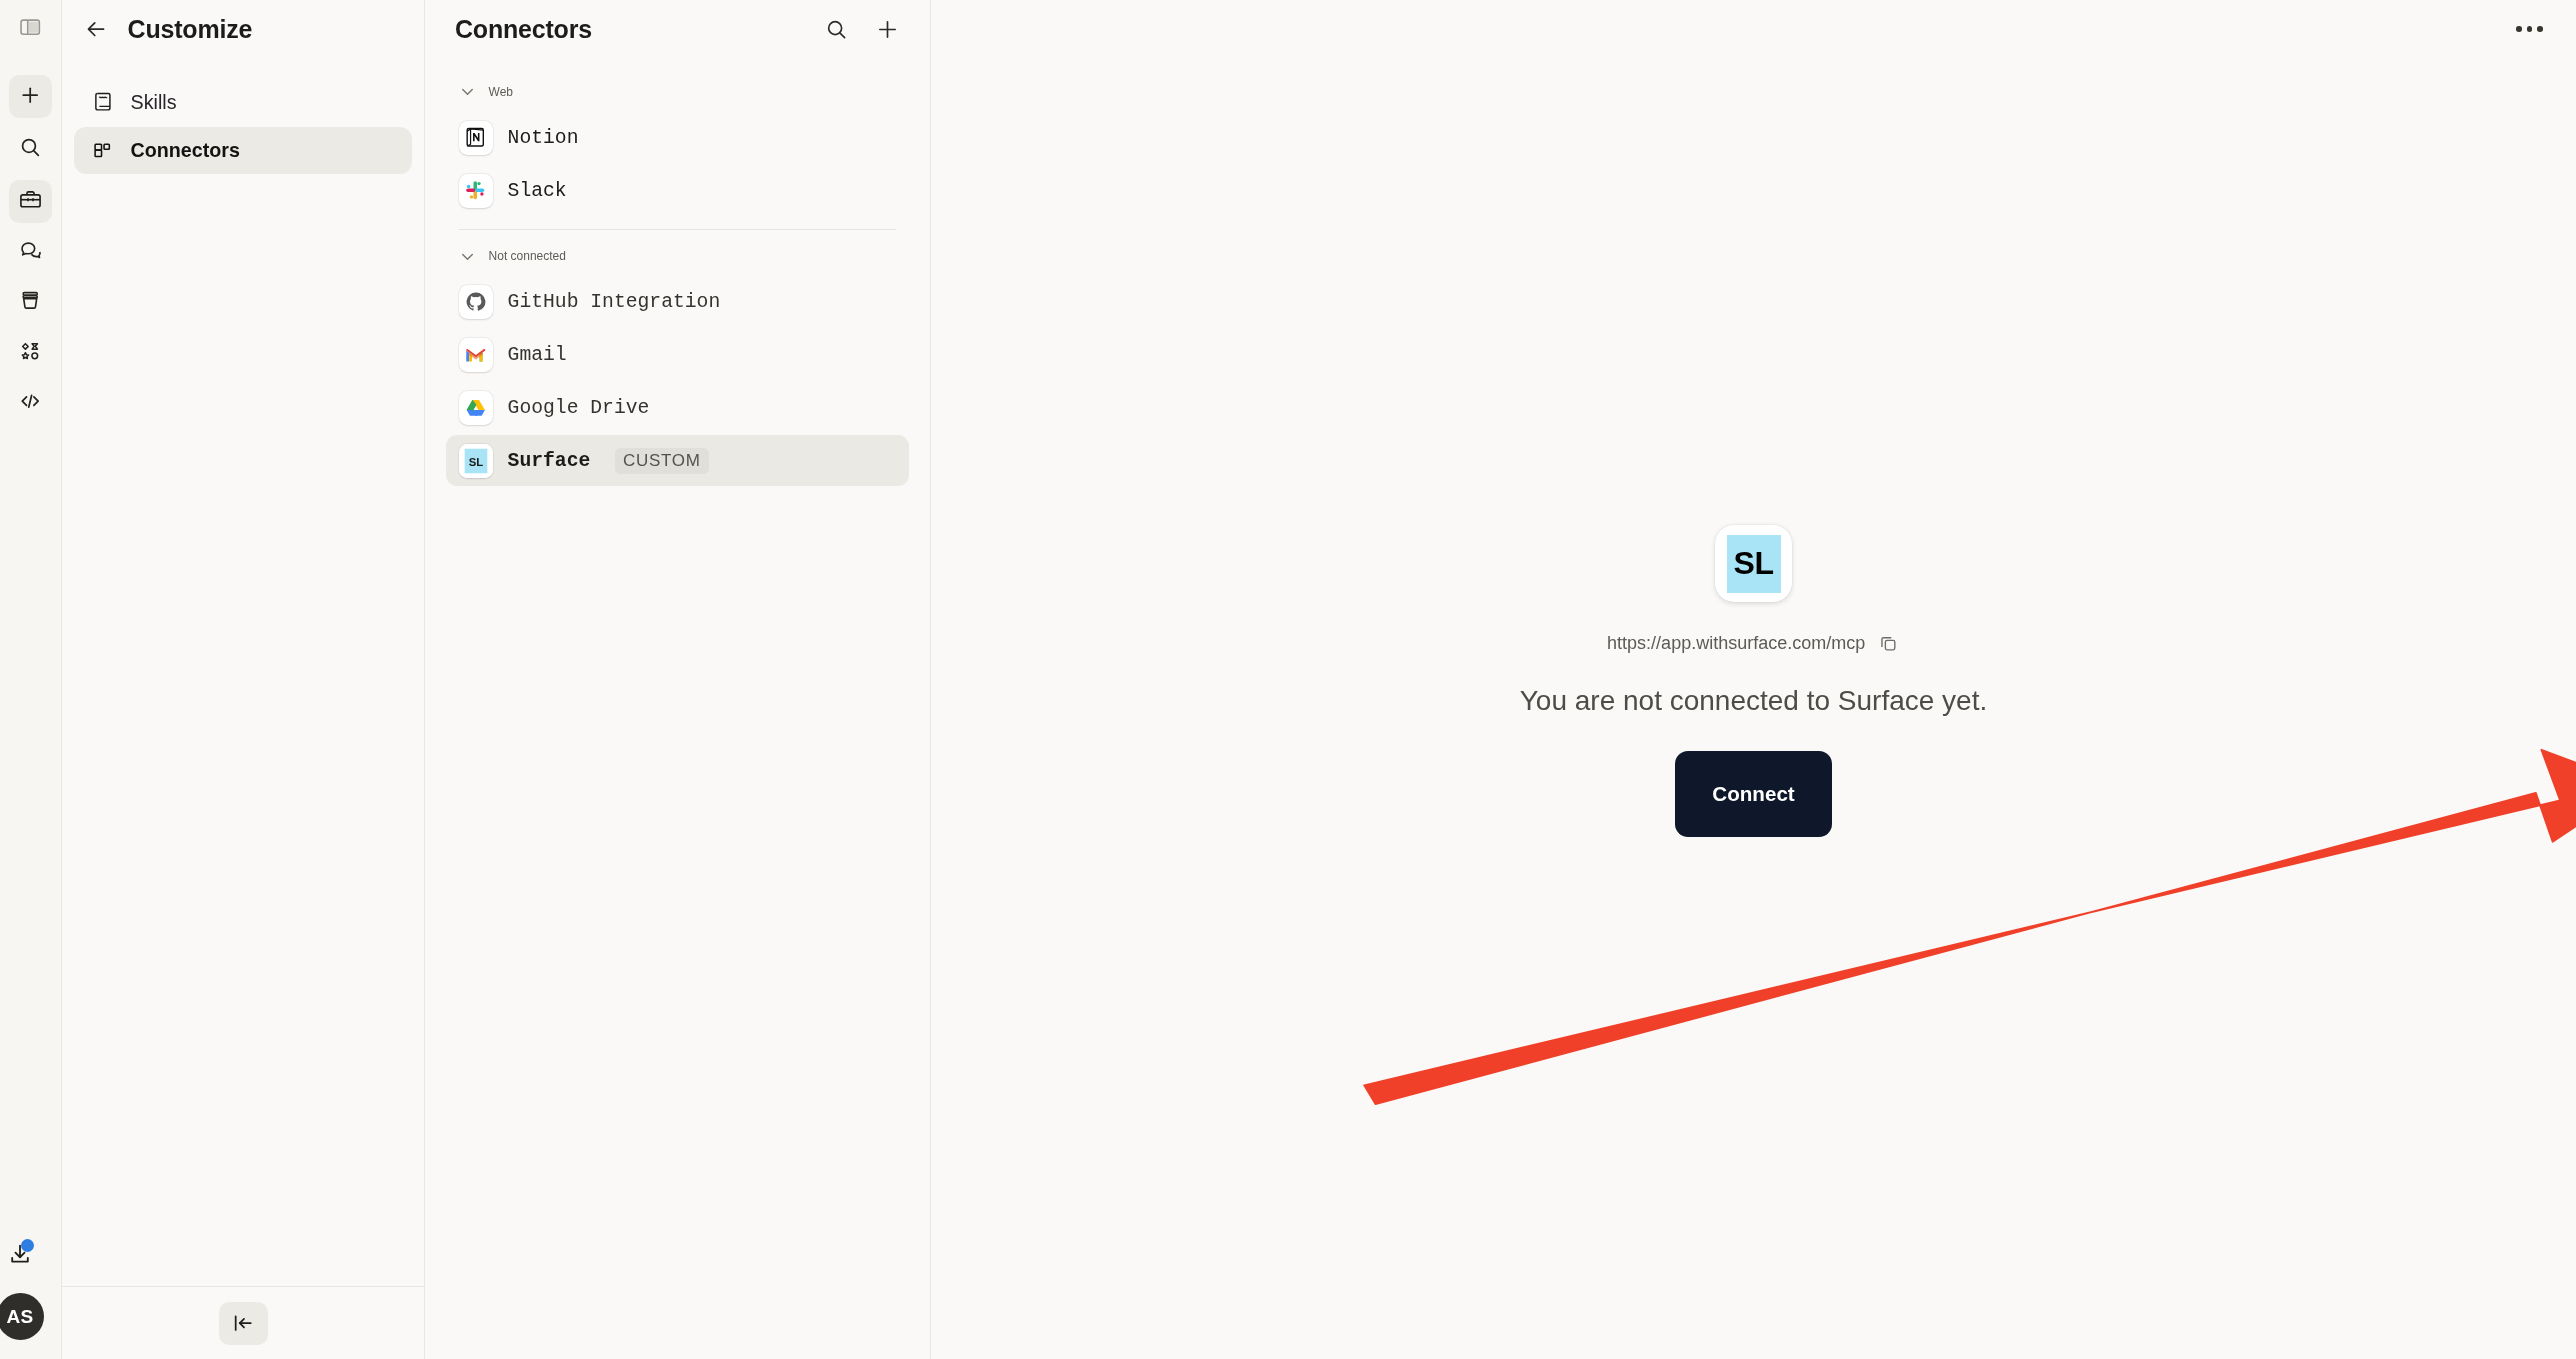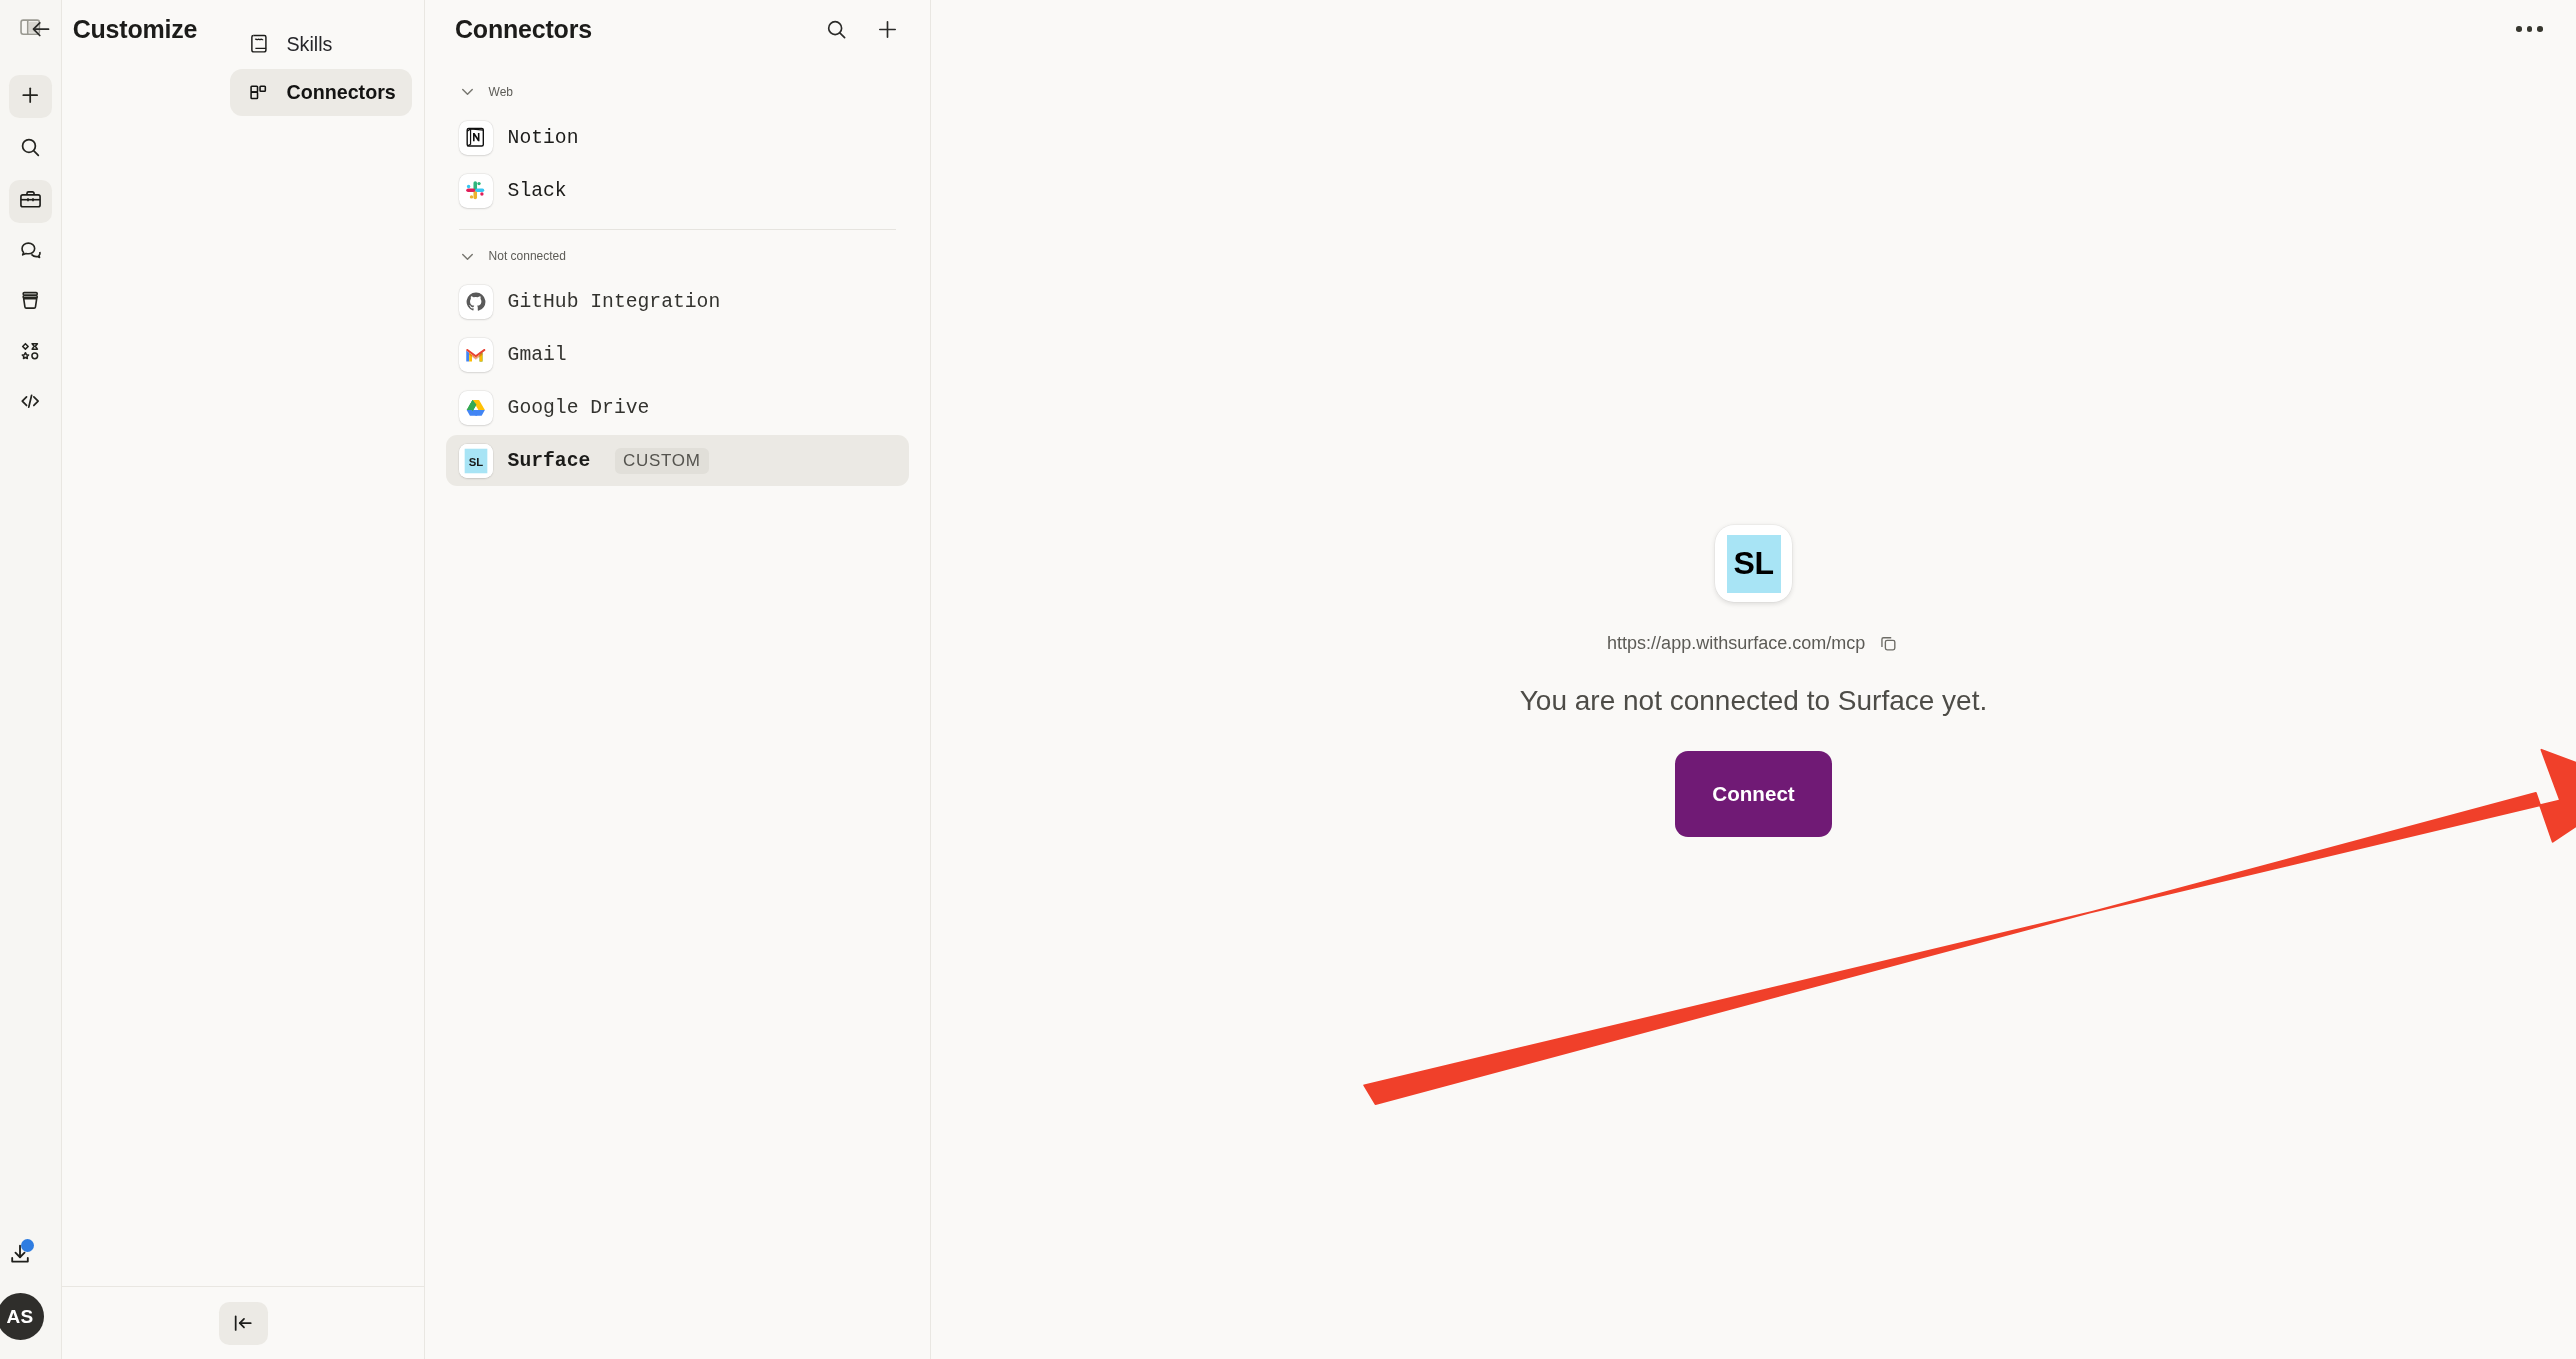--- a/index.html
+++ b/index.html
@@ -50,23 +50,22 @@
     display:flex; align-items:center; justify-content:center;
     font-size: 19px; font-weight: 600; letter-spacing: 0.3px;
     cursor: pointer;
   }
 
   
   .cust {
     width: 363px; flex: 0 0 363px; height: 1359px;
     background: #faf9f7;
     border-right: 0.9px solid #e9e7e2;
-    display: flex; flex-direction: row;
+    display: flex; flex-direction: column;
     position: relative;
-    justify-content: flex-end;
   }
   .cust-head { height: 58px; display: flex; align-items: center; padding: 0 20.6px; gap: 17px; }
   .back-btn { width: 28px; height: 28px; display:flex; align-items:center; justify-content:center;
               cursor:pointer; color:#2a2a28; }
   .cust-title { font-size: 25px; font-weight: 700; color: #1c1c1a; letter-spacing: -0.2px; }
   .cust-nav { padding: 20.6px 12.2px 0 12.2px; display:flex; flex-direction:column; gap: 1.9px; }
   .nav-item {
     height: 47px; display:flex; align-items:center; gap: 16px;
     padding: 0 16px; border-radius: 12.2px; cursor: pointer;
     color: #26262400;
@@ -146,21 +145,21 @@
     display:flex; align-items:center; justify-content:center;
     font-size: 32px; font-weight: 700; color: #000; letter-spacing: -0.5px;
   }
   .url-row { display:flex; align-items:center; gap: 12.2px; margin-top: 30px; }
   .url-txt { font-size: 18px; color: #5c5b56; }
   .copy-btn { width: 22.5px; height: 22.5px; display:flex; align-items:center; justify-content:center;
               cursor:pointer; color:#6d6c66; }
   .status-txt { font-size: 28px; color: #4d4c47; margin-top: 30px; }
   .connect-btn {
     margin-top: 34px;
-    background: #701a75; color: #fff;
+    background: #0f172a; color: #fff;
     font-size: 20.6px; font-weight: 600;
     padding: 31px 37px; border-radius: 13px; border: none;
     cursor: pointer; font-family: "Liberation Sans", sans-serif;
   }
   
   .arrow-layer { position:absolute; left:0; top:0; width:2576px; height:1359px; pointer-events:none; }
 </style>
 </head>
 <body>
 

